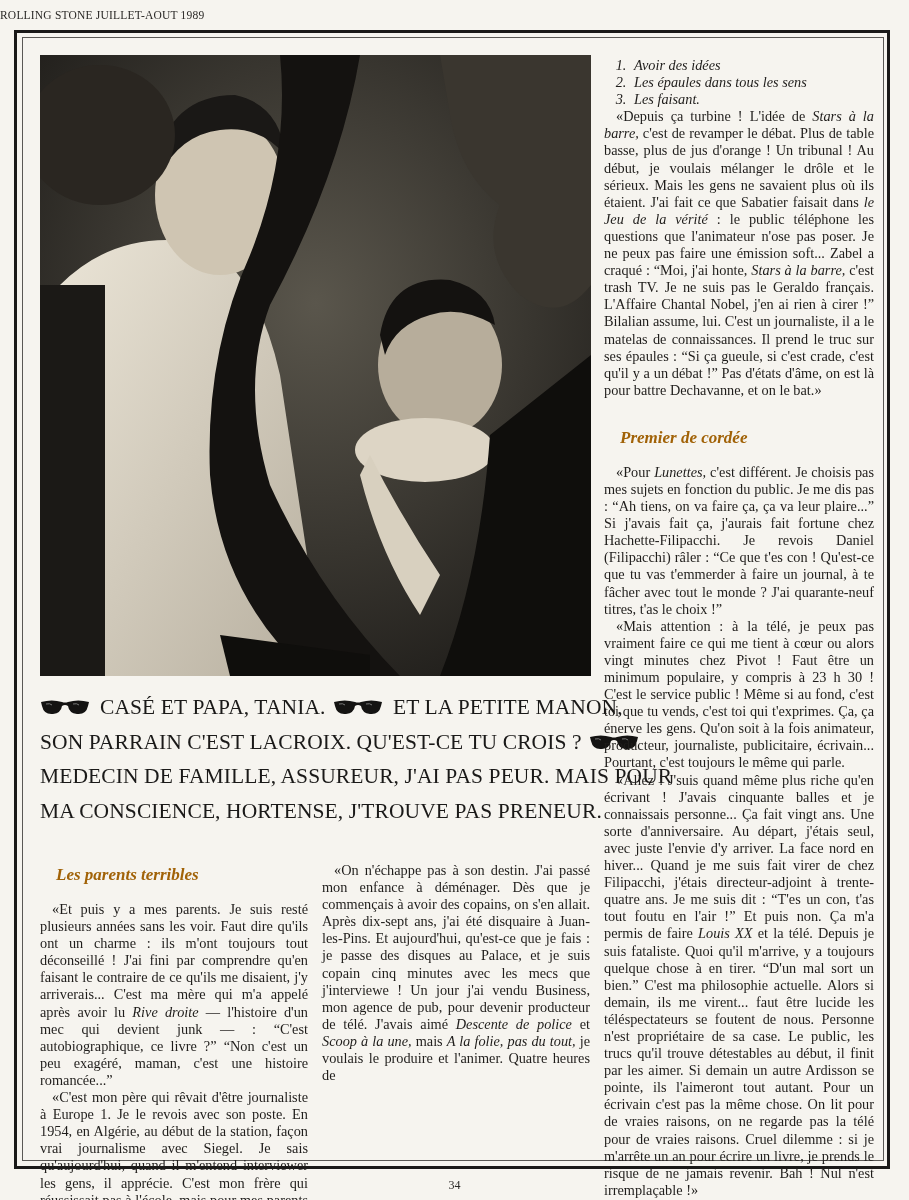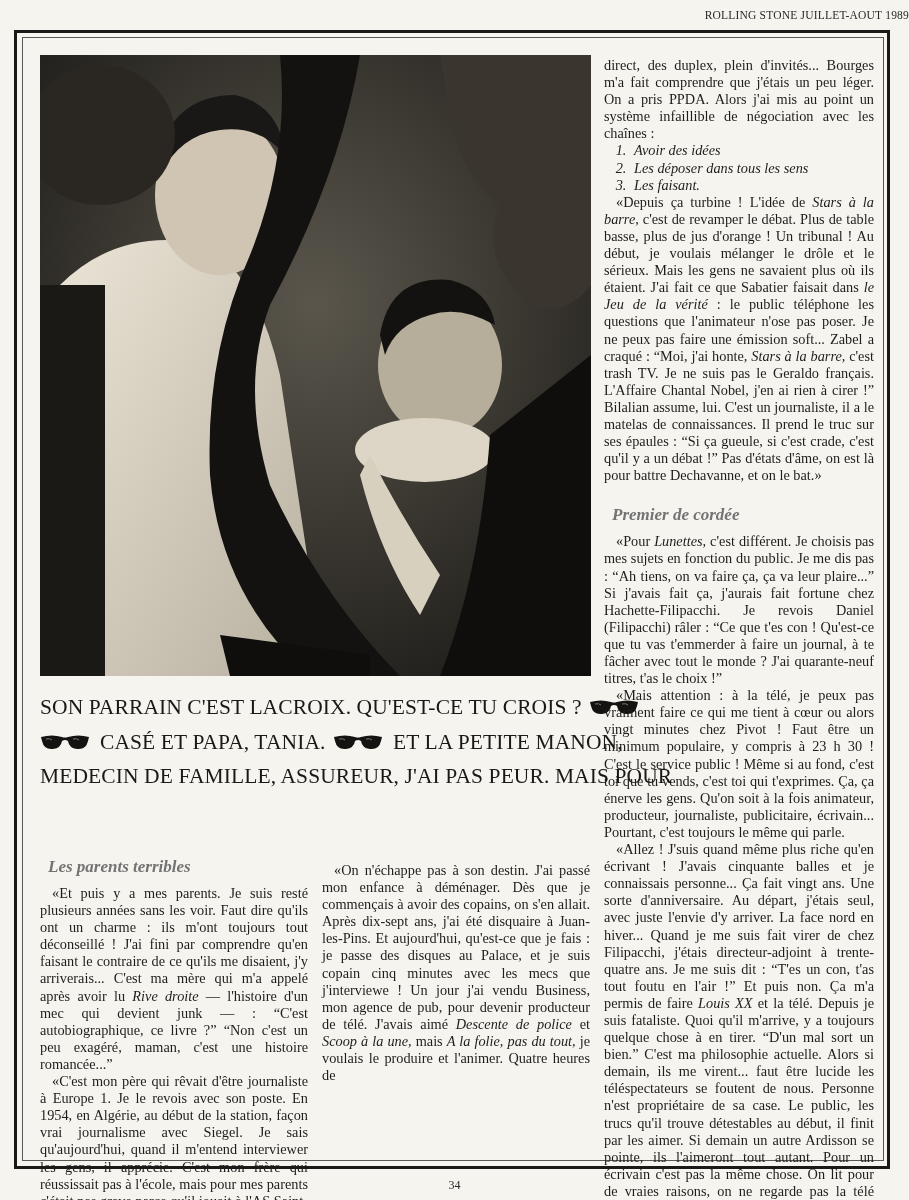--- a/index.html
+++ b/index.html
@@ -5,21 +5,21 @@
   html, body { margin: 0; padding: 0; }
   body {
     width: 909px; height: 1200px; overflow: hidden;
     background: #f6f4ef;
     font-family: "Liberation Serif", "DejaVu Serif", serif;
     color: #1d1b19;
     position: relative;
   }
   .running-head {
     position: absolute; left: 0; top: 9px; width: 909px;
-    text-align: right; font-size: 11.5px; letter-spacing: 0.2px; color: #2a2826;
+    text-align: left; font-size: 11.5px; letter-spacing: 0.2px; color: #2a2826;
   }
   .frame-outer {
     position: absolute; left: 14px; top: 30px; width: 876px; height: 1139px;
     border: 3px solid #1a1918; box-sizing: border-box;
   }
   .frame-inner {
     position: absolute; left: 22px; top: 37px; width: 862px; height: 1124px;
     border: 1px solid #5a5855; box-sizing: border-box;
   }
   .photo {
@@ -35,21 +35,21 @@
   }
   .pullquote .line { display: block; white-space: nowrap; text-align: justify; text-align-last: justify; }
   .glasses { display: inline-block; width: 50px; height: 18px; vertical-align: -2px; margin-right: 10px; }
   .glasses.mid { margin-left: 2px; }
   .col {
     position: absolute; font-size: 14.3px; line-height: 17.1px; text-align: justify; color: #1f1d1b;
   }
   .col p { margin: 0; text-indent: 12px; }
   .col p.noindent { text-indent: 0; }
   .col h3 {
-    margin: 8px; font-size: 17px; line-height: 20px; font-style: italic; font-weight: bold; color: #737373;
+    margin: 16px; font-size: 17px; line-height: 20px; font-style: italic; font-weight: bold; color: #a16207;
   }
   .col ol { margin: 0; padding-left: 26px; font-style: italic; }
   .col ol li { padding-left: 4px; }
   .gap { height: 13px; }
   .col-a { left: 40px; top: 849px; width: 268px; }
   .col-b { left: 322px; top: 849px; width: 268px; }
   .col-c { left: 604px; top: 57px; width: 270px; }
   .page-number {
     position: absolute; left: 0; width: 909px; top: 1178px; text-align: center; font-size: 12px; color: #2a2826;
   }
@@ -94,58 +94,58 @@
     <path d="M330 400 Q360 460 400 520 L380 560 Q340 500 320 420 Z" fill="#d8d0bf"></path>
 
     <path d="M400 0 L551 0 L551 230 Q520 270 480 240 Q440 200 460 150 Q420 120 410 60 Z" fill="#3a362f"></path>
     <path d="M450 380 L551 300 L551 621 L400 621 Q440 520 450 380 Z" fill="#0f0e0c"></path>
     <path d="M180 580 L330 600 L330 621 L190 621 Z" fill="#0f0e0c"></path>
   </svg>
 </div>
 
 <div class="pullquote">
   <span class="line">
-    <span>SON PARRAIN C'EST LACROIX. QU'EST-CE TU CROIS ?</span>
-    <svg class="glasses mid" viewBox="0 0 50 18" style="margin-right:0">
-        <path d="M1 4 Q12 1 22 4 Q25 5 28 4 Q38 1 49 4 L48 8 Q46 17 37 16 Q29 15 28 8 Q25 6 22 8 Q21 15 13 16 Q4 17 2 8 Z" fill="#141312"></path>
-        <path d="M6 6 Q10 5 12 7" stroke="#777" stroke-width="1" fill="none"></path>
-        <path d="M33 6 Q37 5 39 7" stroke="#777" stroke-width="1" fill="none"></path>
-      </svg>
-  </span>
-  <span class="line">
     <svg class="glasses" viewBox="0 0 50 18">
         <path d="M1 4 Q12 1 22 4 Q25 5 28 4 Q38 1 49 4 L48 8 Q46 17 37 16 Q29 15 28 8 Q25 6 22 8 Q21 15 13 16 Q4 17 2 8 Z" fill="#141312"></path>
         <path d="M6 6 Q10 5 12 7" stroke="#777" stroke-width="1" fill="none"></path>
         <path d="M33 6 Q37 5 39 7" stroke="#777" stroke-width="1" fill="none"></path>
       </svg><span>CASÉ ET PAPA, TANIA.</span>
     <svg class="glasses mid" viewBox="0 0 50 18">
         <path d="M1 4 Q12 1 22 4 Q25 5 28 4 Q38 1 49 4 L48 8 Q46 17 37 16 Q29 15 28 8 Q25 6 22 8 Q21 15 13 16 Q4 17 2 8 Z" fill="#141312"></path>
         <path d="M6 6 Q10 5 12 7" stroke="#777" stroke-width="1" fill="none"></path>
         <path d="M33 6 Q37 5 39 7" stroke="#777" stroke-width="1" fill="none"></path>
       </svg><span>ET LA PETITE MANON,</span>
   </span>
+  <span class="line">
+    <span>SON PARRAIN C'EST LACROIX. QU'EST-CE TU CROIS ?</span>
+    <svg class="glasses mid" viewBox="0 0 50 18" style="margin-right:0">
+        <path d="M1 4 Q12 1 22 4 Q25 5 28 4 Q38 1 49 4 L48 8 Q46 17 37 16 Q29 15 28 8 Q25 6 22 8 Q21 15 13 16 Q4 17 2 8 Z" fill="#141312"></path>
+        <path d="M6 6 Q10 5 12 7" stroke="#777" stroke-width="1" fill="none"></path>
+        <path d="M33 6 Q37 5 39 7" stroke="#777" stroke-width="1" fill="none"></path>
+      </svg>
+  </span>
   <span class="line">MEDECIN DE FAMILLE, ASSUREUR, J'AI PAS PEUR. MAIS POUR</span>
+  <span class="line">MA CONSCIENCE, HORTENSE, J'TROUVE PAS PRENEUR.</span>
 </div>
 
 <div class="col col-a">
   <h3>Les parents terribles</h3>
   <p><span>«Et puis y a mes parents. Je suis resté plusieurs années sans les voir. Faut dire qu'ils ont un charme : ils m'ont toujours tout déconseillé ! J'ai fini par comprendre qu'en faisant le contraire de ce qu'ils me disaient, j'y arriverais... C'est ma mère qui m'a appelé après avoir lu </span><i>Rive droite</i><span> — l'histoire d'un mec qui devient junk — : “C'est autobiographique, ce livre ?” “Non c'est un peu exagéré, maman, c'est une histoire romancée...”</span></p>
   <p>«C'est mon père qui rêvait d'être journaliste à Europe 1. Je le revois avec son poste. En 1954, en Algérie, au début de la station, façon vrai journalisme avec Siegel. Je sais qu'aujourd'hui, quand il m'entend interviewer les gens, il apprécie. C'est mon frère qui réussissait pas à l'école, mais pour mes parents c'était pas grave parce qu'il jouait à l'AS Saint-Etienne. J'étais l'intellec-</p>
 </div>
 
 <div class="col col-b">
   <div class="gap"></div>
   <p><span>«On n'échappe pas à son destin. J'ai passé mon enfance à déménager. Dès que je commençais à avoir des copains, on s'en allait. Après dix-sept ans, j'ai été disquaire à Juan-les-Pins. Et aujourd'hui, qu'est-ce que je fais : je passe des disques au Palace, et je suis copain cinq minutes avec les mecs que j'interviewe ! Un jour j'ai vendu Business, mon agence de pub, pour devenir producteur de télé. J'avais aimé </span><i>Descente de police</i><span> et </span><i>Scoop à la une,</i><span> mais </span><i>A la folie, pas du tout,</i><span> je voulais le produire et l'animer. Quatre heures de</span></p>
 </div>
 
 <div class="col col-c">
-  <p class="noindent">direct, des duplex, plein d'invités... Bourges m'a fait comprendre que j'étais un peu léger. On a pris PPDA. Alors j'ai mis au point un système infaillible de négociation avec les chaînes :</p>
   <ol>
     <li>Avoir des idées</li>
-    <li>Les déposer dans tous les sens</li>
+    <li>Les épaules dans tous les sens</li>
     <li>Les faisant.</li>
   </ol>
   <p><span>«Depuis ça turbine ! L'idée de </span><i>Stars à la barre,</i><span> c'est de revamper le débat. Plus de table basse, plus de jus d'orange ! Un tribunal ! Au début, je voulais mélanger le drôle et le sérieux. Mais les gens ne savaient plus où ils étaient. J'ai fait ce que Sabatier faisait dans </span><i>le Jeu de la vérité</i><span> : le public téléphone les questions que l'animateur n'ose pas poser. Je ne peux pas faire une émission soft... Zabel a craqué : “Moi, j'ai honte, </span><i>Stars à la barre,</i><span> c'est trash TV. Je ne suis pas le Geraldo français. L'Affaire Chantal Nobel, j'en ai rien à cirer !” Bilalian assume, lui. C'est un journaliste, il a le matelas de connaissances. Il prend le truc sur ses épaules : “Si ça gueule, si c'est crade, c'est qu'il y a un débat !” Pas d'états d'âme, on est là pour battre Dechavanne, et on le bat.»</span></p>
   <div class="gap"></div>
   <h3>Premier de cordée</h3>
   <p><span>«Pour </span><i>Lunettes,</i><span> c'est différent. Je choisis pas mes sujets en fonction du public. Je me dis pas : “Ah tiens, on va faire ça, ça va leur plaire...” Si j'avais fait ça, j'aurais fait fortune chez Hachette-Filipacchi. Je revois Daniel (Filipacchi) râler : “Ce que t'es con ! Qu'est-ce que tu vas t'emmerder à faire un journal, à te fâcher avec tout le monde ? J'ai quarante-neuf titres, t'as le choix !”</span></p>
   <p>«Mais attention : à la télé, je peux pas vraiment faire ce qui me tient à cœur ou alors vingt minutes chez Pivot ! Faut être un minimum populaire, y compris à 23 h 30 ! C'est le service public ! Même si au fond, c'est toi que tu vends, c'est toi qui t'exprimes. Ça, ça énerve les gens. Qu'on soit à la fois animateur, producteur, journaliste, publicitaire, écrivain... Pourtant, c'est toujours le même qui parle.</p>
   <p><span>«Allez ! J'suis quand même plus riche qu'en écrivant ! J'avais cinquante balles et je connaissais personne... Ça fait vingt ans. Une sorte d'anniversaire. Au départ, j'étais seul, avec juste l'envie d'y arriver. La face nord en hiver... Quand je me suis fait virer de chez Filipacchi, j'étais directeur-adjoint à trente-quatre ans. Je me suis dit : “T'es un con, t'as tout foutu en l'air !” Et puis non. Ça m'a permis de faire </span><i>Louis XX</i><span> et la télé. Depuis je suis fataliste. Quoi qu'il m'arrive, y a toujours quelque chose à en tirer. “D'un mal sort un bien.” C'est ma philosophie actuelle. Alors si demain, ils me virent... faut être lucide les téléspectateurs se foutent de nous. Personne n'est propriétaire de sa case. Le public, les trucs qu'il trouve détestables au début, il finit par les aimer. Si demain un autre Ardisson se pointe, ils l'aimeront tout autant. Pour un écrivain c'est pas la même chose. On lit pour de vraies raisons, on ne regarde pas la télé pour de vraies raisons. Cruel dilemme : si je m'arrête un an pour écrire un livre, je prends le risque de ne jamais revenir. Bah ! Nul n'est irremplaçable !»</span> </p>
 </div>
 

